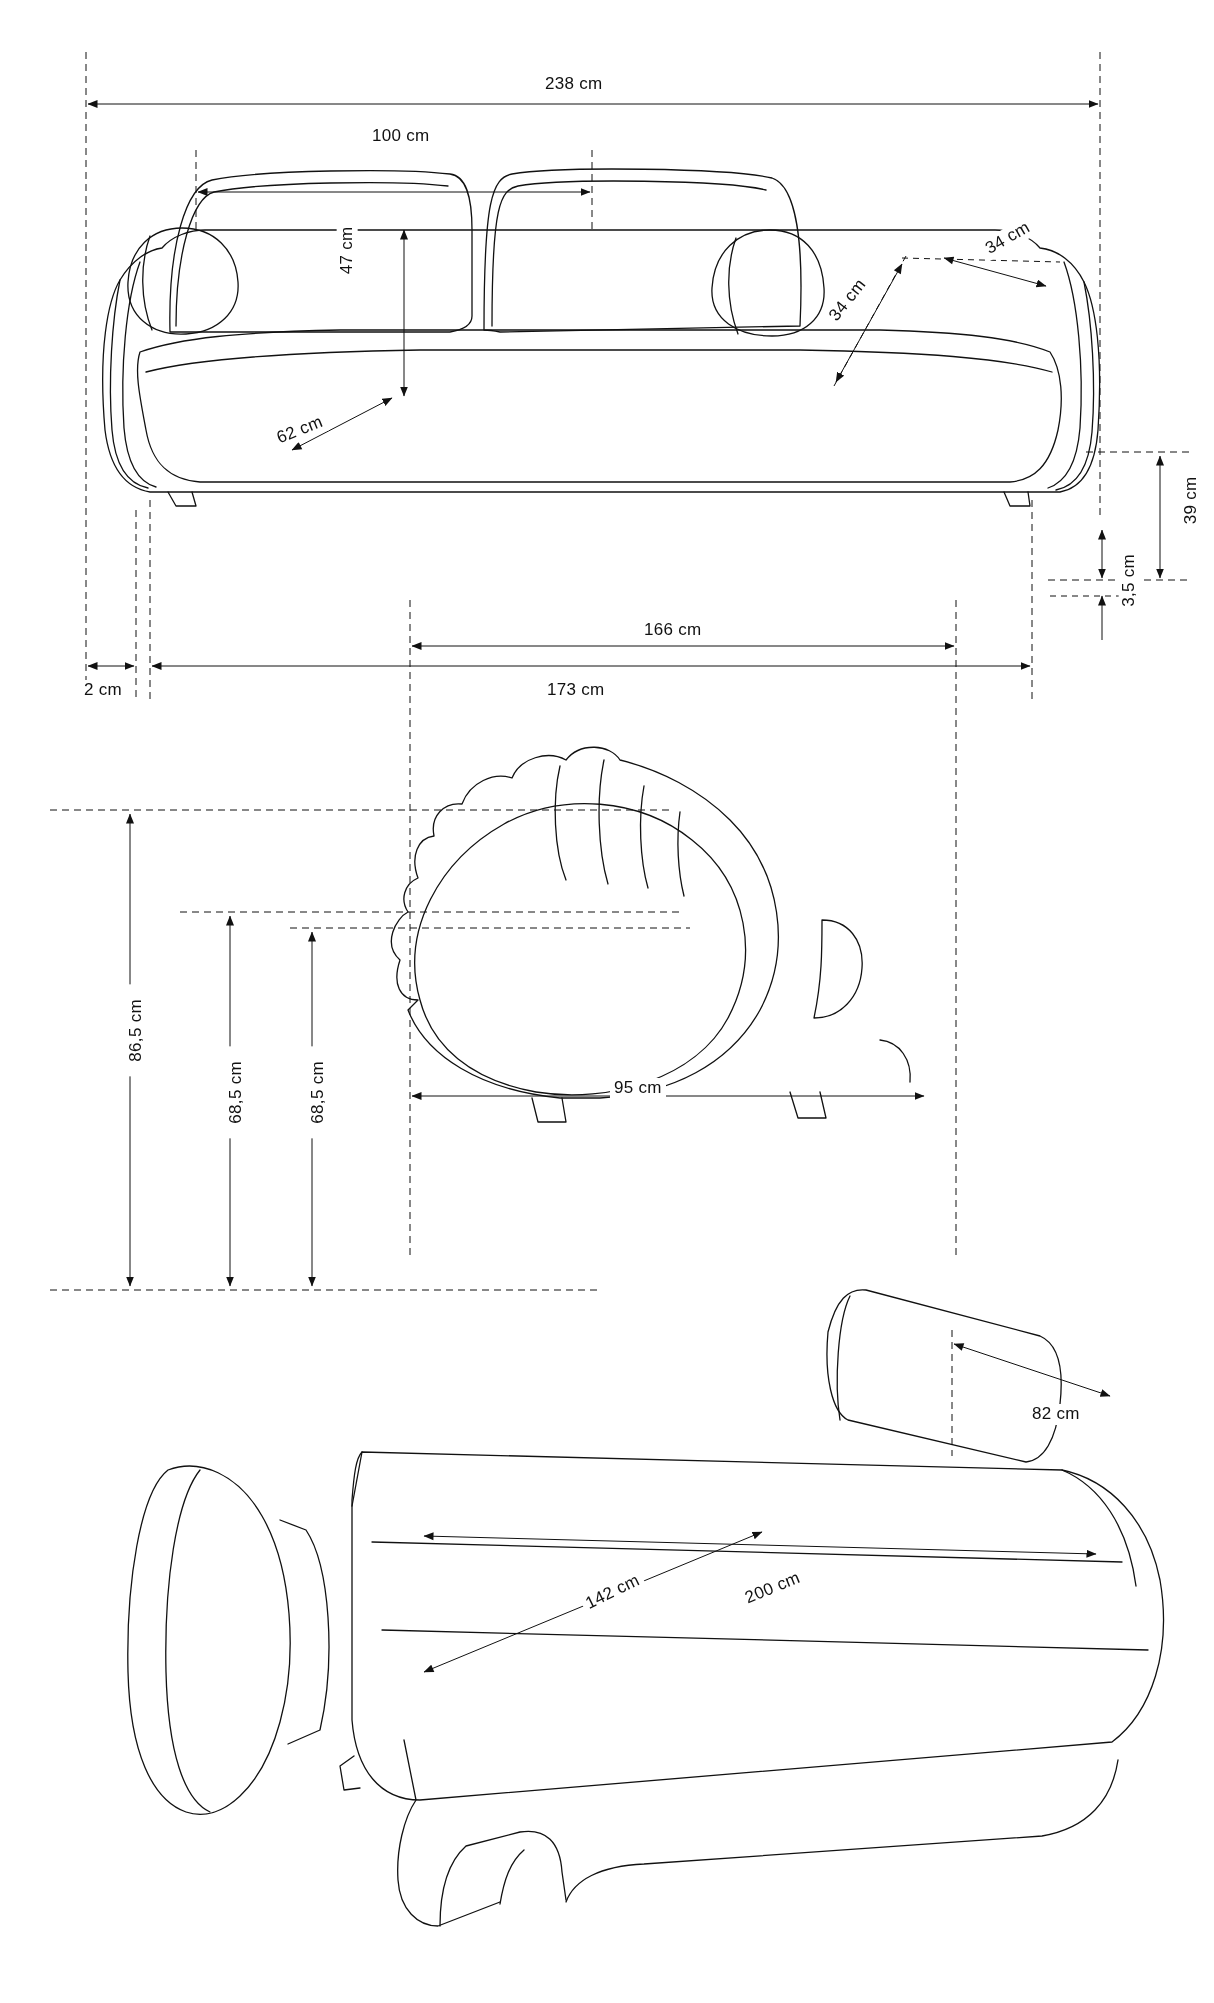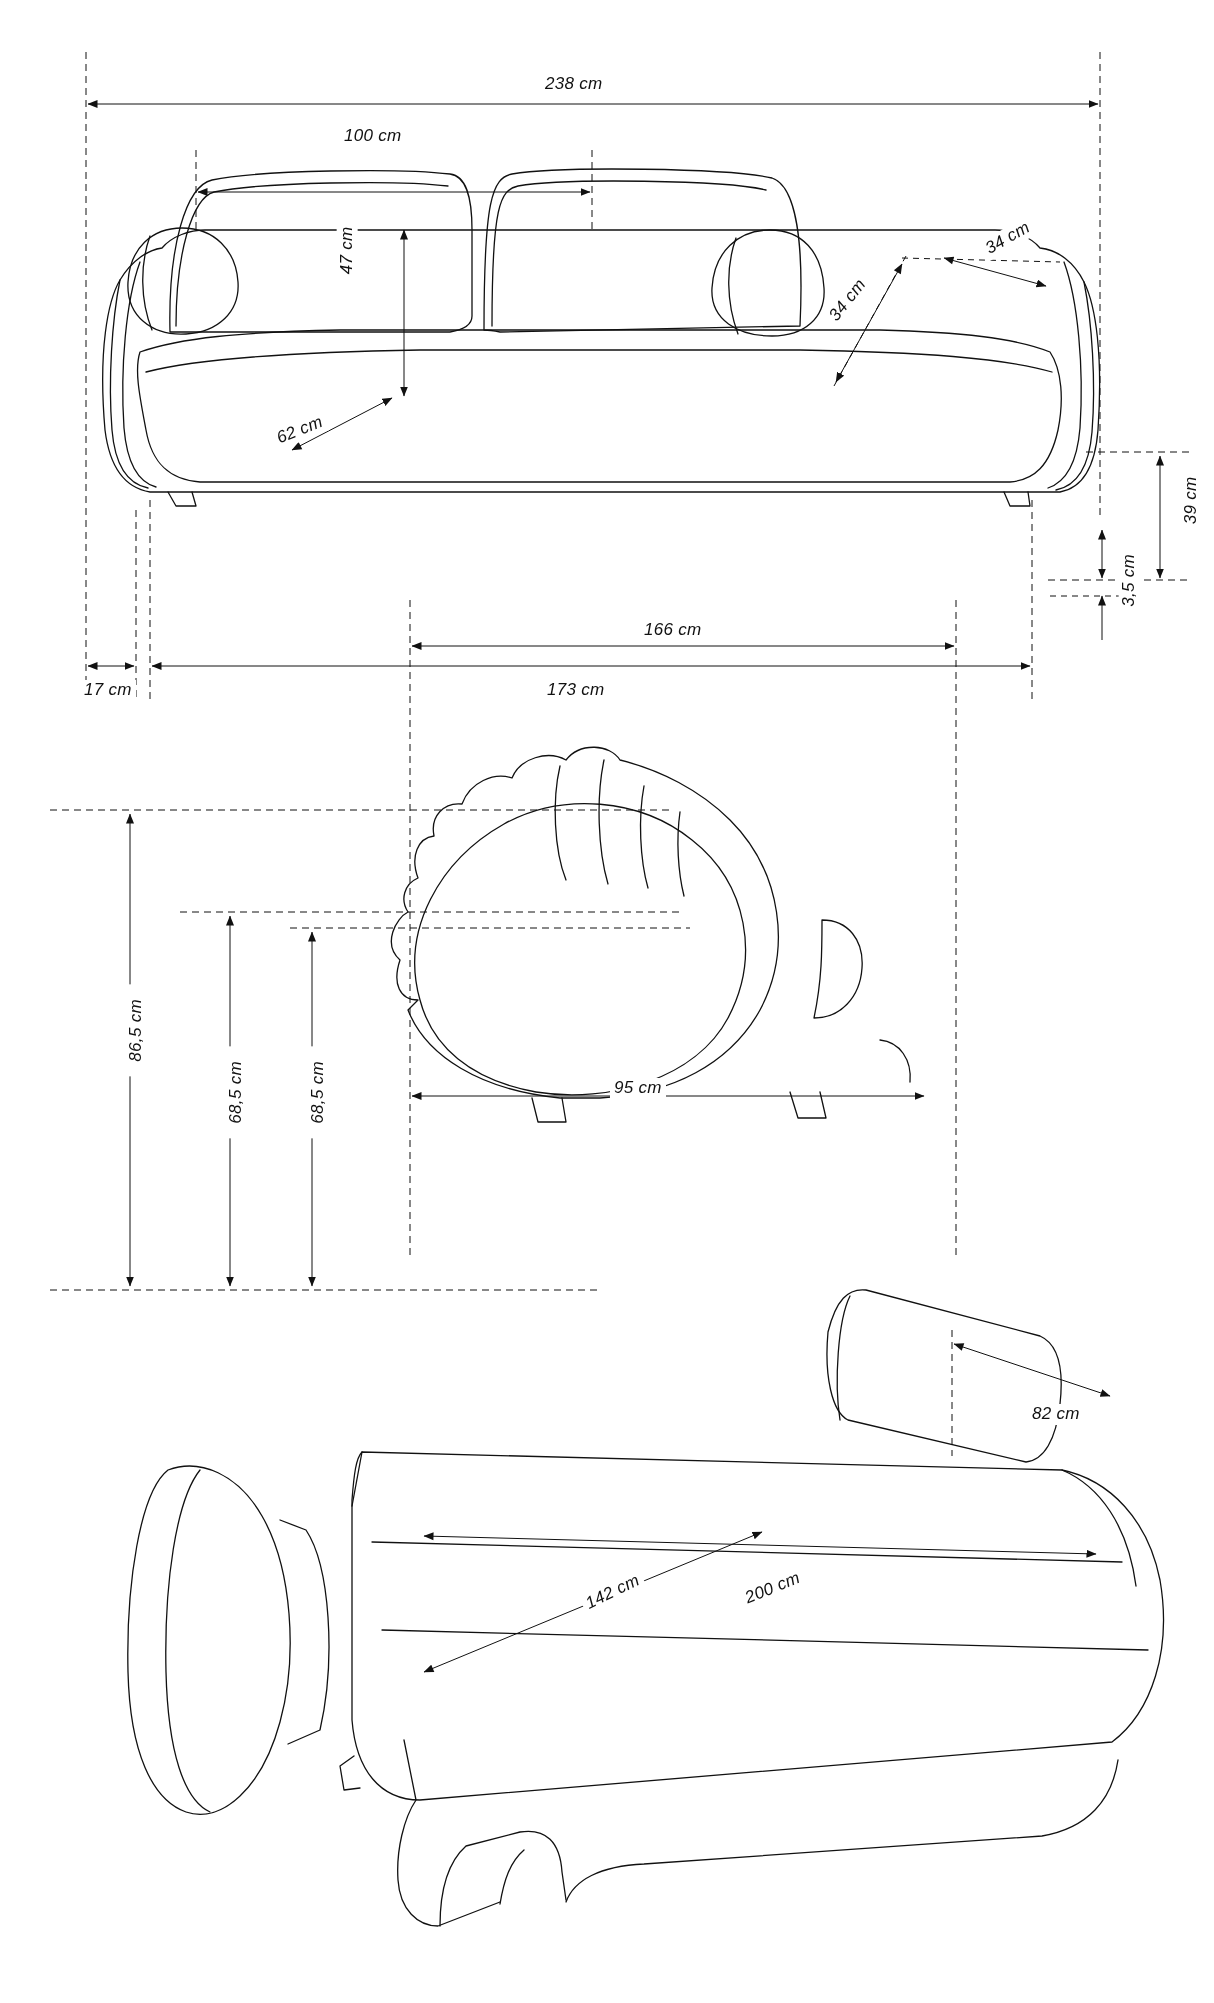--- a/index.html
+++ b/index.html
@@ -12,21 +12,20 @@
     height: 2003px;
     font-family: "Liberation Sans", sans-serif;
     color: #1a1a1a;
     overflow: hidden;
   }
   #sheet {
     position: relative;
     width: 1214px;
     height: 2003px;
     background: #ffffff;
-    font-style: italic;
   }
   .svg-layer {
     position: absolute;
     left: 0;
     top: 0;
     width: 1214px;
     height: 2003px;
   }
   .dim-label {
     position: absolute;
@@ -222,35 +221,35 @@
       <line x1="954" y1="1344" x2="1110" y2="1396" marker-start="url(#arrTail)" marker-end="url(#arrHead)"></line>
 
       <line x1="424" y1="1536" x2="1096" y2="1554" marker-start="url(#arrTail)" marker-end="url(#arrHead)"></line>
 
       <line x1="424" y1="1672" x2="762" y2="1532" marker-start="url(#arrTail)" marker-end="url(#arrHead)"></line>
     </g>
   </svg>
 
   <div class="dim-label" style="left:541px; top:74px;">238 cm</div>
 
-  <div class="dim-label" style="left:340px; top:126px;">100 cm</div>
+  <div class="dim-label" style="left:368px; top:126px;">100 cm</div>
 
   <div class="dim-label rot90" style="left:310px; top:240px; width:66px; text-align:center;">47 cm</div>
 
   <div class="dim-label rot-small-a" style="left:272px; top:420px;">62 cm</div>
 
   <div class="dim-label rot-small-c" style="left:980px; top:228px;">34 cm</div>
 
   <div class="dim-label rot-diag-a" style="left:820px; top:290px;">34 cm</div>
 
   <div class="dim-label rot90" style="left:1154px; top:490px; width:66px; text-align:center;">39 cm</div>
 
   <div class="dim-label rot90" style="left:1092px; top:570px; width:66px; text-align:center;">3,5 cm</div>
 
-  <div class="dim-label" style="left:80px; top:680px;">17 cm</div>
+  <div class="dim-label" style="left:80px; top:680px;">2 cm</div>
 
   <div class="dim-label" style="left:543px; top:680px;">173 cm</div>
 
   <div class="dim-label" style="left:640px; top:620px;">166 cm</div>
 
   <div class="dim-label rot90" style="left:90px; top:1020px; width:84px; text-align:center;">86,5 cm</div>
 
   <div class="dim-label rot90" style="left:190px; top:1082px; width:84px; text-align:center;">68,5 cm</div>
 
   <div class="dim-label rot90" style="left:272px; top:1082px; width:84px; text-align:center;">68,5 cm</div>

